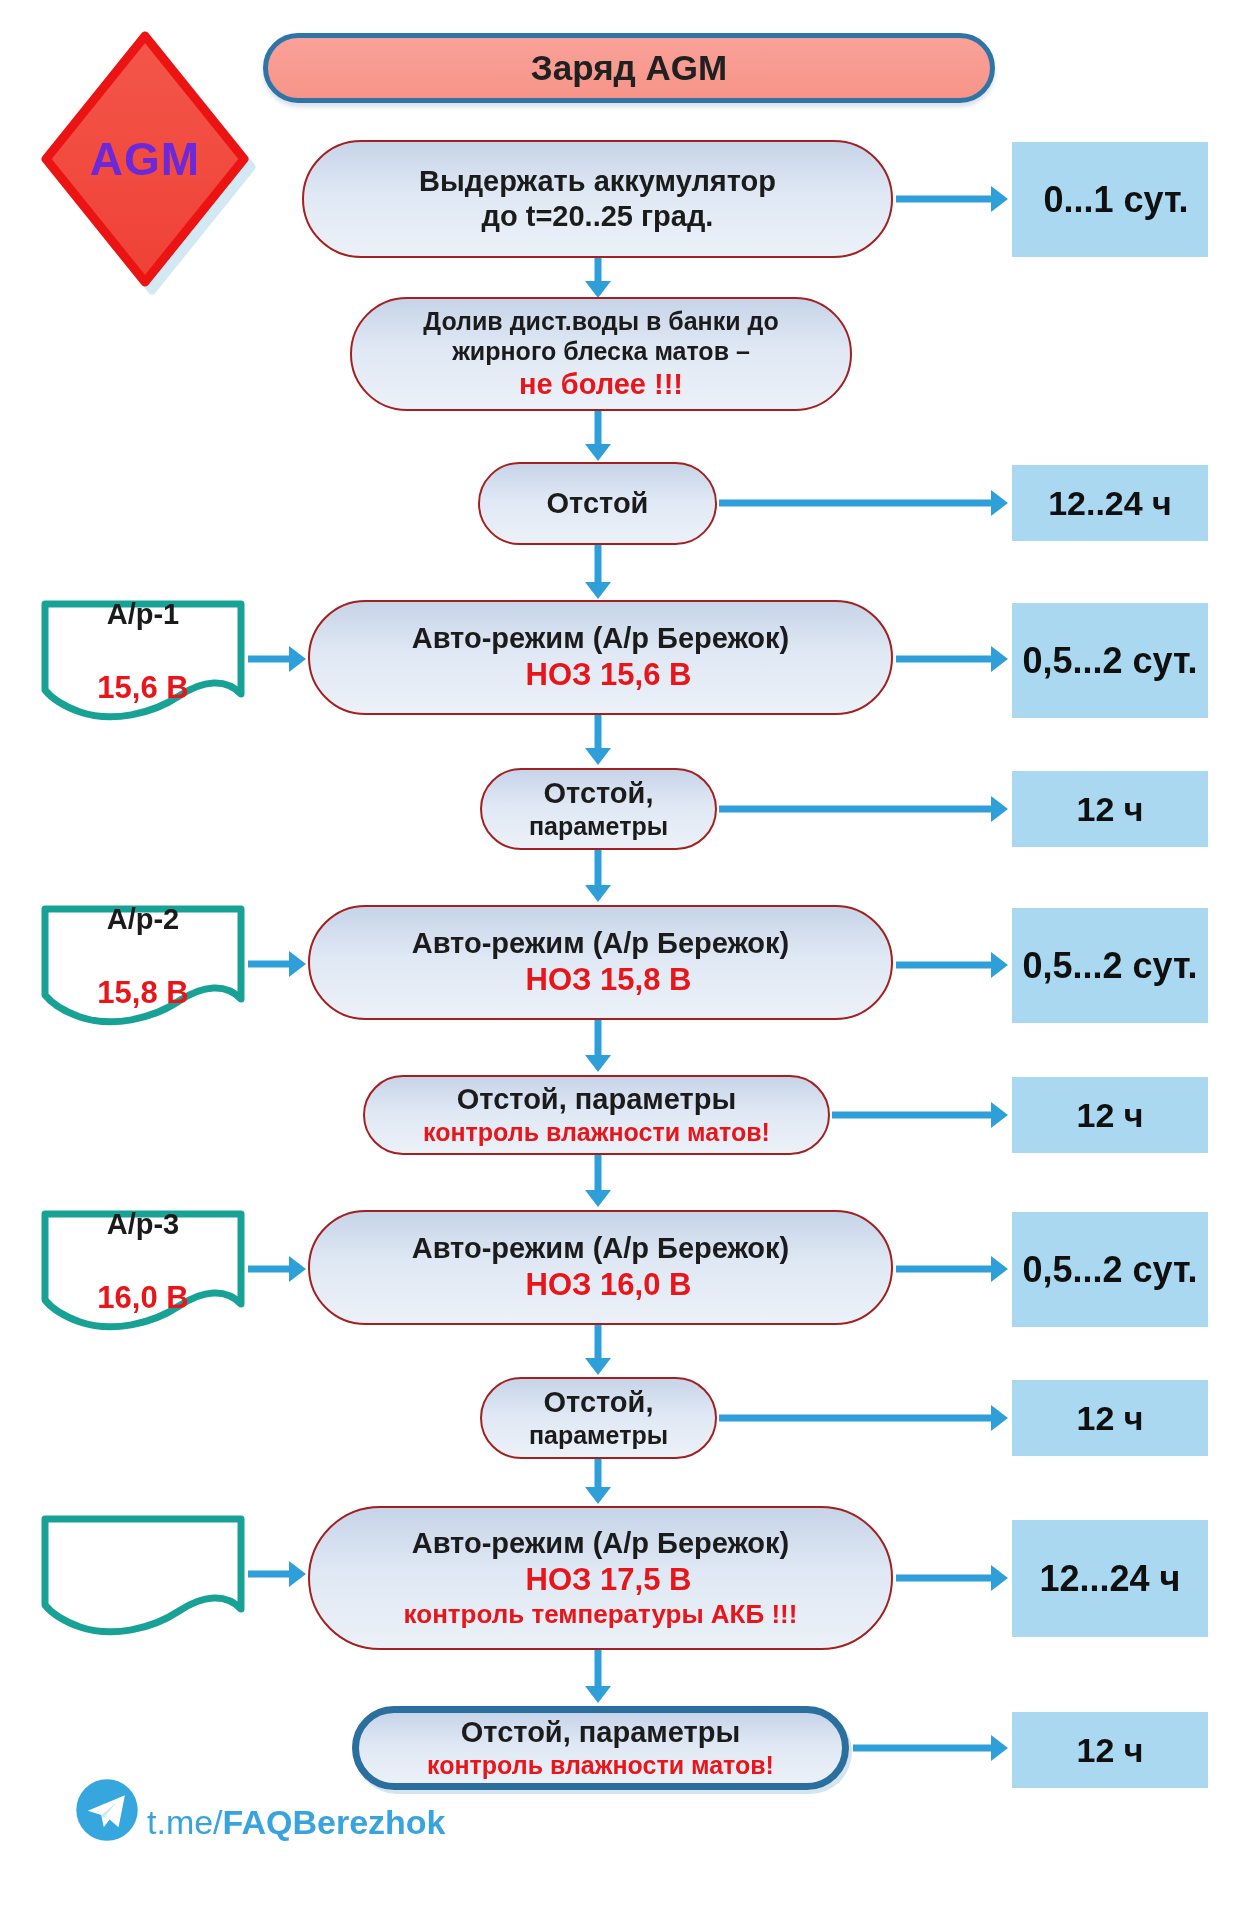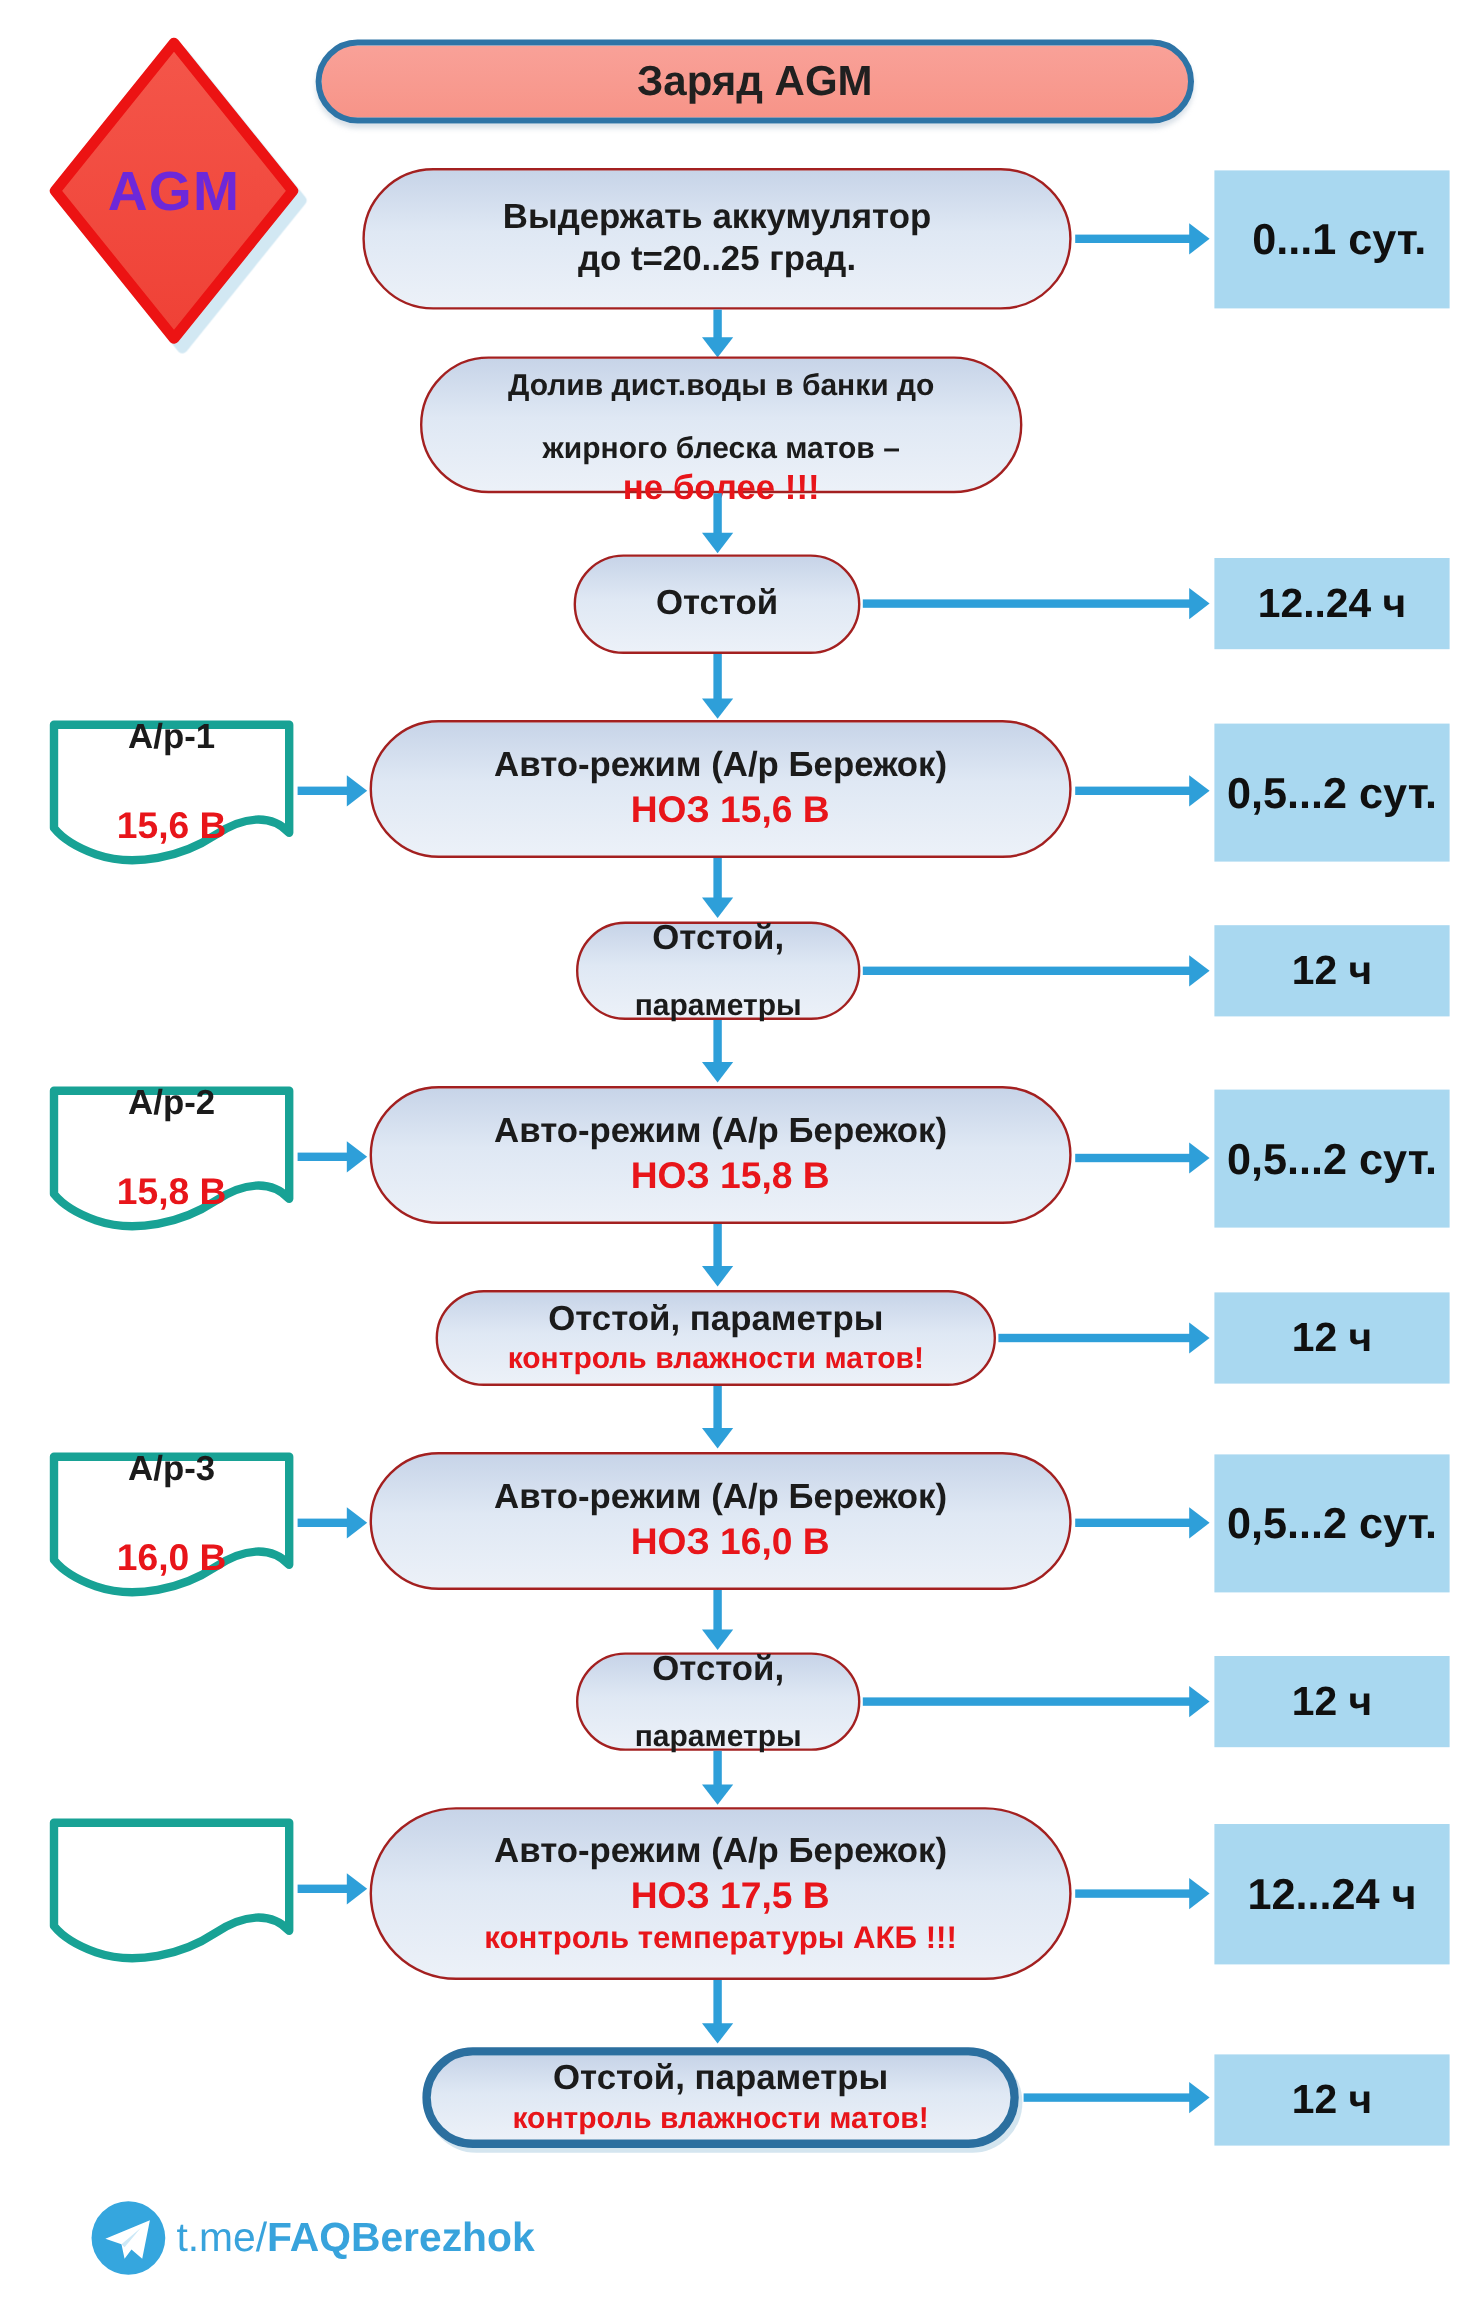--- a/index.html
+++ b/index.html
@@ -10,21 +10,21 @@
   .abs{position:absolute;box-sizing:border-box;}
   
   .stadium{
     background:linear-gradient(180deg,#c7d4e8 0%,#dfe8f4 45%,#ecf1f8 100%);
     border:2px solid #a32020;border-radius:999px;
     display:flex;flex-direction:column;align-items:center;justify-content:center;
     text-align:center;font-weight:bold;line-height:1.22;
   }
   .stadium.final{border:7px solid #2b6f9f;box-shadow:3px 4px 0 rgba(176,207,226,.55);}
   .t-main{font-size:29px;color:#1b1b1b;}
-  .t-main-sm{font-size:25px;color:#1b1b1b;margin-top:23px;}
+  .t-main-sm{font-size:25px;color:#1b1b1b;}
   .t-volt{font-size:31px;color:#e8151a;margin-left:16px;}
   .t-warn{font-size:25px;color:#e8151a;}
   .t-warn-big{font-size:29px;color:#e8151a;}
   .t-warn-mid{font-size:26px;color:#e8151a;}
   
   .title-capsule{
     background:linear-gradient(180deg,#f9a198 0%,#f79488 100%);
     border:5px solid #2e74a6;border-radius:999px;
     display:flex;align-items:center;justify-content:center;
     font-size:35px;font-weight:bold;color:#202020;
@@ -211,21 +211,21 @@
   <div class="abs timebox big" style="left:1012px;top:1520px;width:196px;height:117px;">12...24 ч</div>
   <div class="arrow-v" style="left:585px;top:1650px;height:53px;"></div>
 
   <div class="abs stadium final" style="left:352px;top:1706px;width:497px;height:84px;">
     <div class="t-main">Отстой, параметры</div>
     <div class="t-warn">контроль влажности матов!</div>
   </div>
   <div class="arrow-h" style="left:853px;top:1735px;width:155px;"></div>
   <div class="abs timebox small" style="left:1012px;top:1712px;width:196px;height:76px;">12 ч</div>
 
-  <div class="footer" style="left:75px;top:1833px;height:64px;">
+  <div class="footer" style="left:75px;top:1778px;height:64px;align-items:flex-end;">
     <svg width="64" height="64" viewBox="0 0 100 100">
       <circle cx="50" cy="50" r="48" fill="#35a6de"></circle>
       <path d="M78 27 L20 51 L41 58 L45 77 L54 65 L68 77 Z" fill="#ffffff"></path>
       <path d="M41 58 L66 37 L45 62 Z" fill="#cde9f7"></path>
     </svg>
     <div class="footer-text"><span>t.me/</span><span class="bold">FAQBerezhok</span></div>
   </div>
 
 </div>
 

